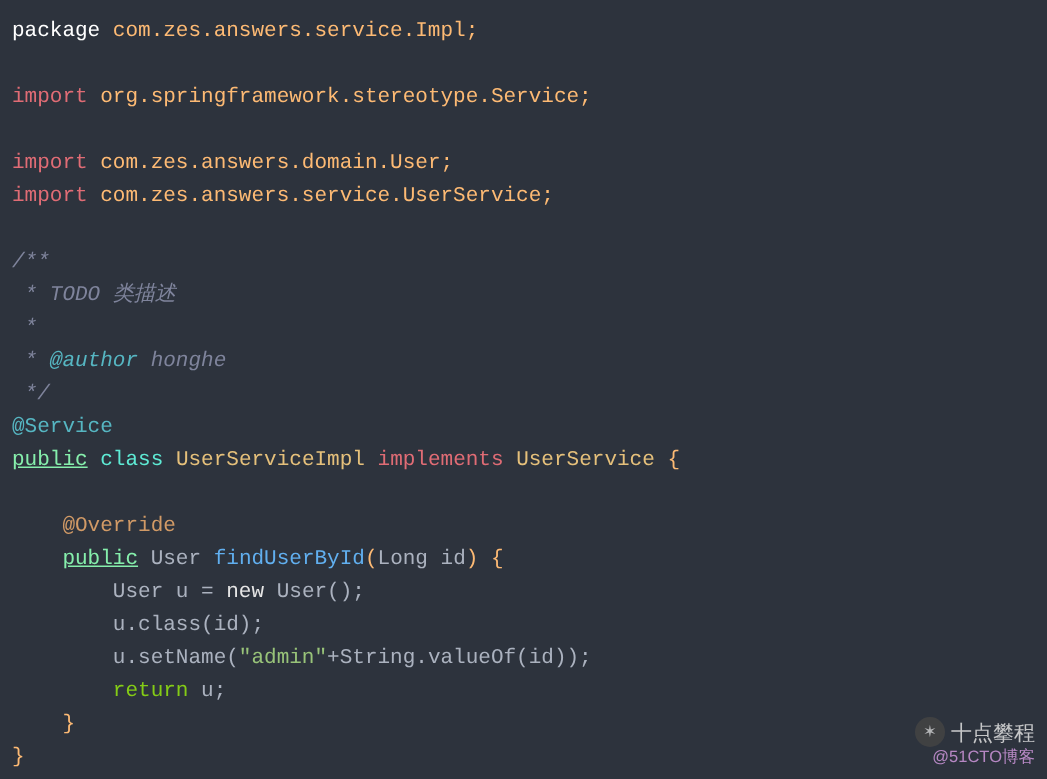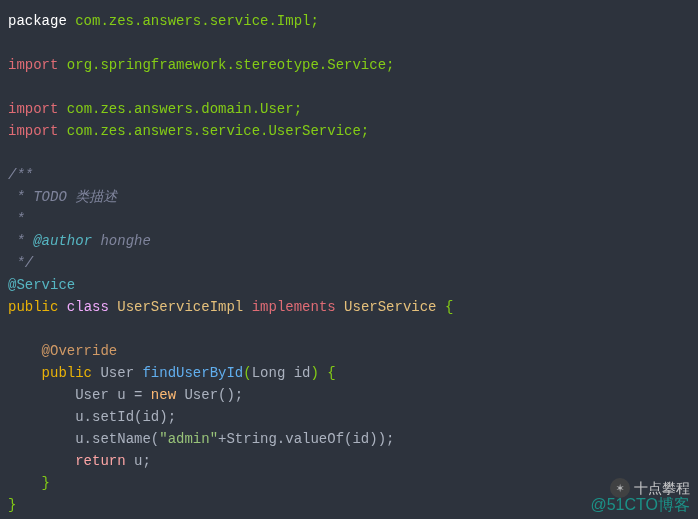--- a/index.html
+++ b/index.html
@@ -16,33 +16,33 @@
     position: relative;
     overflow: hidden;
   }
   pre {
     margin: 0;
     white-space: pre;
     font-family: inherit;
   }
   .kw-pkg { color: #ffffff; }
   .kw-import { color: #e06c75; }
-  .kw-public { color: #eab308; }
-  .kw-class { color: #f0abfc; }
+  .kw-public { color: #86efac; text-decoration: underline; }
+  .kw-class { color: #5eead4; }
   .kw-implements { color: #e06c75; }
-  .kw-return { color: #fca5a5; }
-  .kw-new { color: #fdba74; }
+  .kw-return { color: #84cc16; }
+  .kw-new { color: #e5e5e5; }
   .class-name { color: #e5c07b; }
   .annotation { color: #56b6c2; }
   .override { color: #d19a66; margin-top: 48px; }
   .method { color: #61afef; }
   .string { color: #98c379; }
   .comment { color: #7f849c; font-style: italic; }
   .comment-at { color: #56b6c2; font-style: italic; }
-  .punct { color: #84cc16; }
+  .punct { color: #fdba74; }
   .var { color: #abb2bf; }
 
   .watermark-box {
     position: absolute;
     right: 8px;
     bottom: 20px;
     display: flex;
     align-items: center;
     color: #e0e0e0;
     font-family: sans-serif;
@@ -58,23 +58,23 @@
     align-items: center;
     justify-content: center;
     margin-right: 4px;
     font-size: 11px;
     color: #ccc;
   }
   .watermark-sub {
     position: absolute;
     right: 8px;
     bottom: 3px;
-    color: #14b8a6;
+    color: #f0abfc;
     font-family: sans-serif;
-    font-size: 16px;
+    font-size: 11px;
     opacity: 0.7;
   }
 </style>
 </head>
 <body>
 
 <pre><span class="kw-pkg">package</span><span class="punct"> com.zes.answers.service.Impl;</span>
 
 <span class="kw-import">import</span><span class="punct"> org.springframework.stereotype.Service;</span>
 
@@ -85,21 +85,21 @@
 <span class="comment"> * TODO 类描述</span>
 <span class="comment"> *</span>
 <span class="comment"> * </span><span class="comment-at">@author</span><span class="comment"> honghe</span>
 <span class="comment"> */</span>
 <span class="annotation">@Service</span>
 <span class="kw-public">public</span> <span class="kw-class">class</span> <span class="class-name">UserServiceImpl</span> <span class="kw-implements">implements</span> <span class="class-name">UserService</span><span class="punct"> {</span>
 
     <span class="override">@Override</span>
     <span class="kw-public">public</span> <span class="var">User</span> <span class="method">findUserById</span><span class="punct">(</span><span class="var">Long</span> <span class="var">id</span><span class="punct">) {</span>
         <span class="var">User</span><span class="var"> u = </span><span class="kw-new">new</span><span class="var"> User();</span>
-        <span class="var">u.setId(id);</span>
+        <span class="var">u.class(id);</span>
         <span class="var">u.setName(</span><span class="string">"admin"</span><span class="var">+String.valueOf(id));</span>
         <span class="kw-return">return</span><span class="var"> u;</span>
     <span class="punct">}</span>
 <span class="punct">}</span></pre>
 
 <div class="watermark-box">
   <span class="watermark-icon">✶</span>
   <span>十点攀程</span>
 </div>
 <div class="watermark-sub">@51CTO博客</div>

